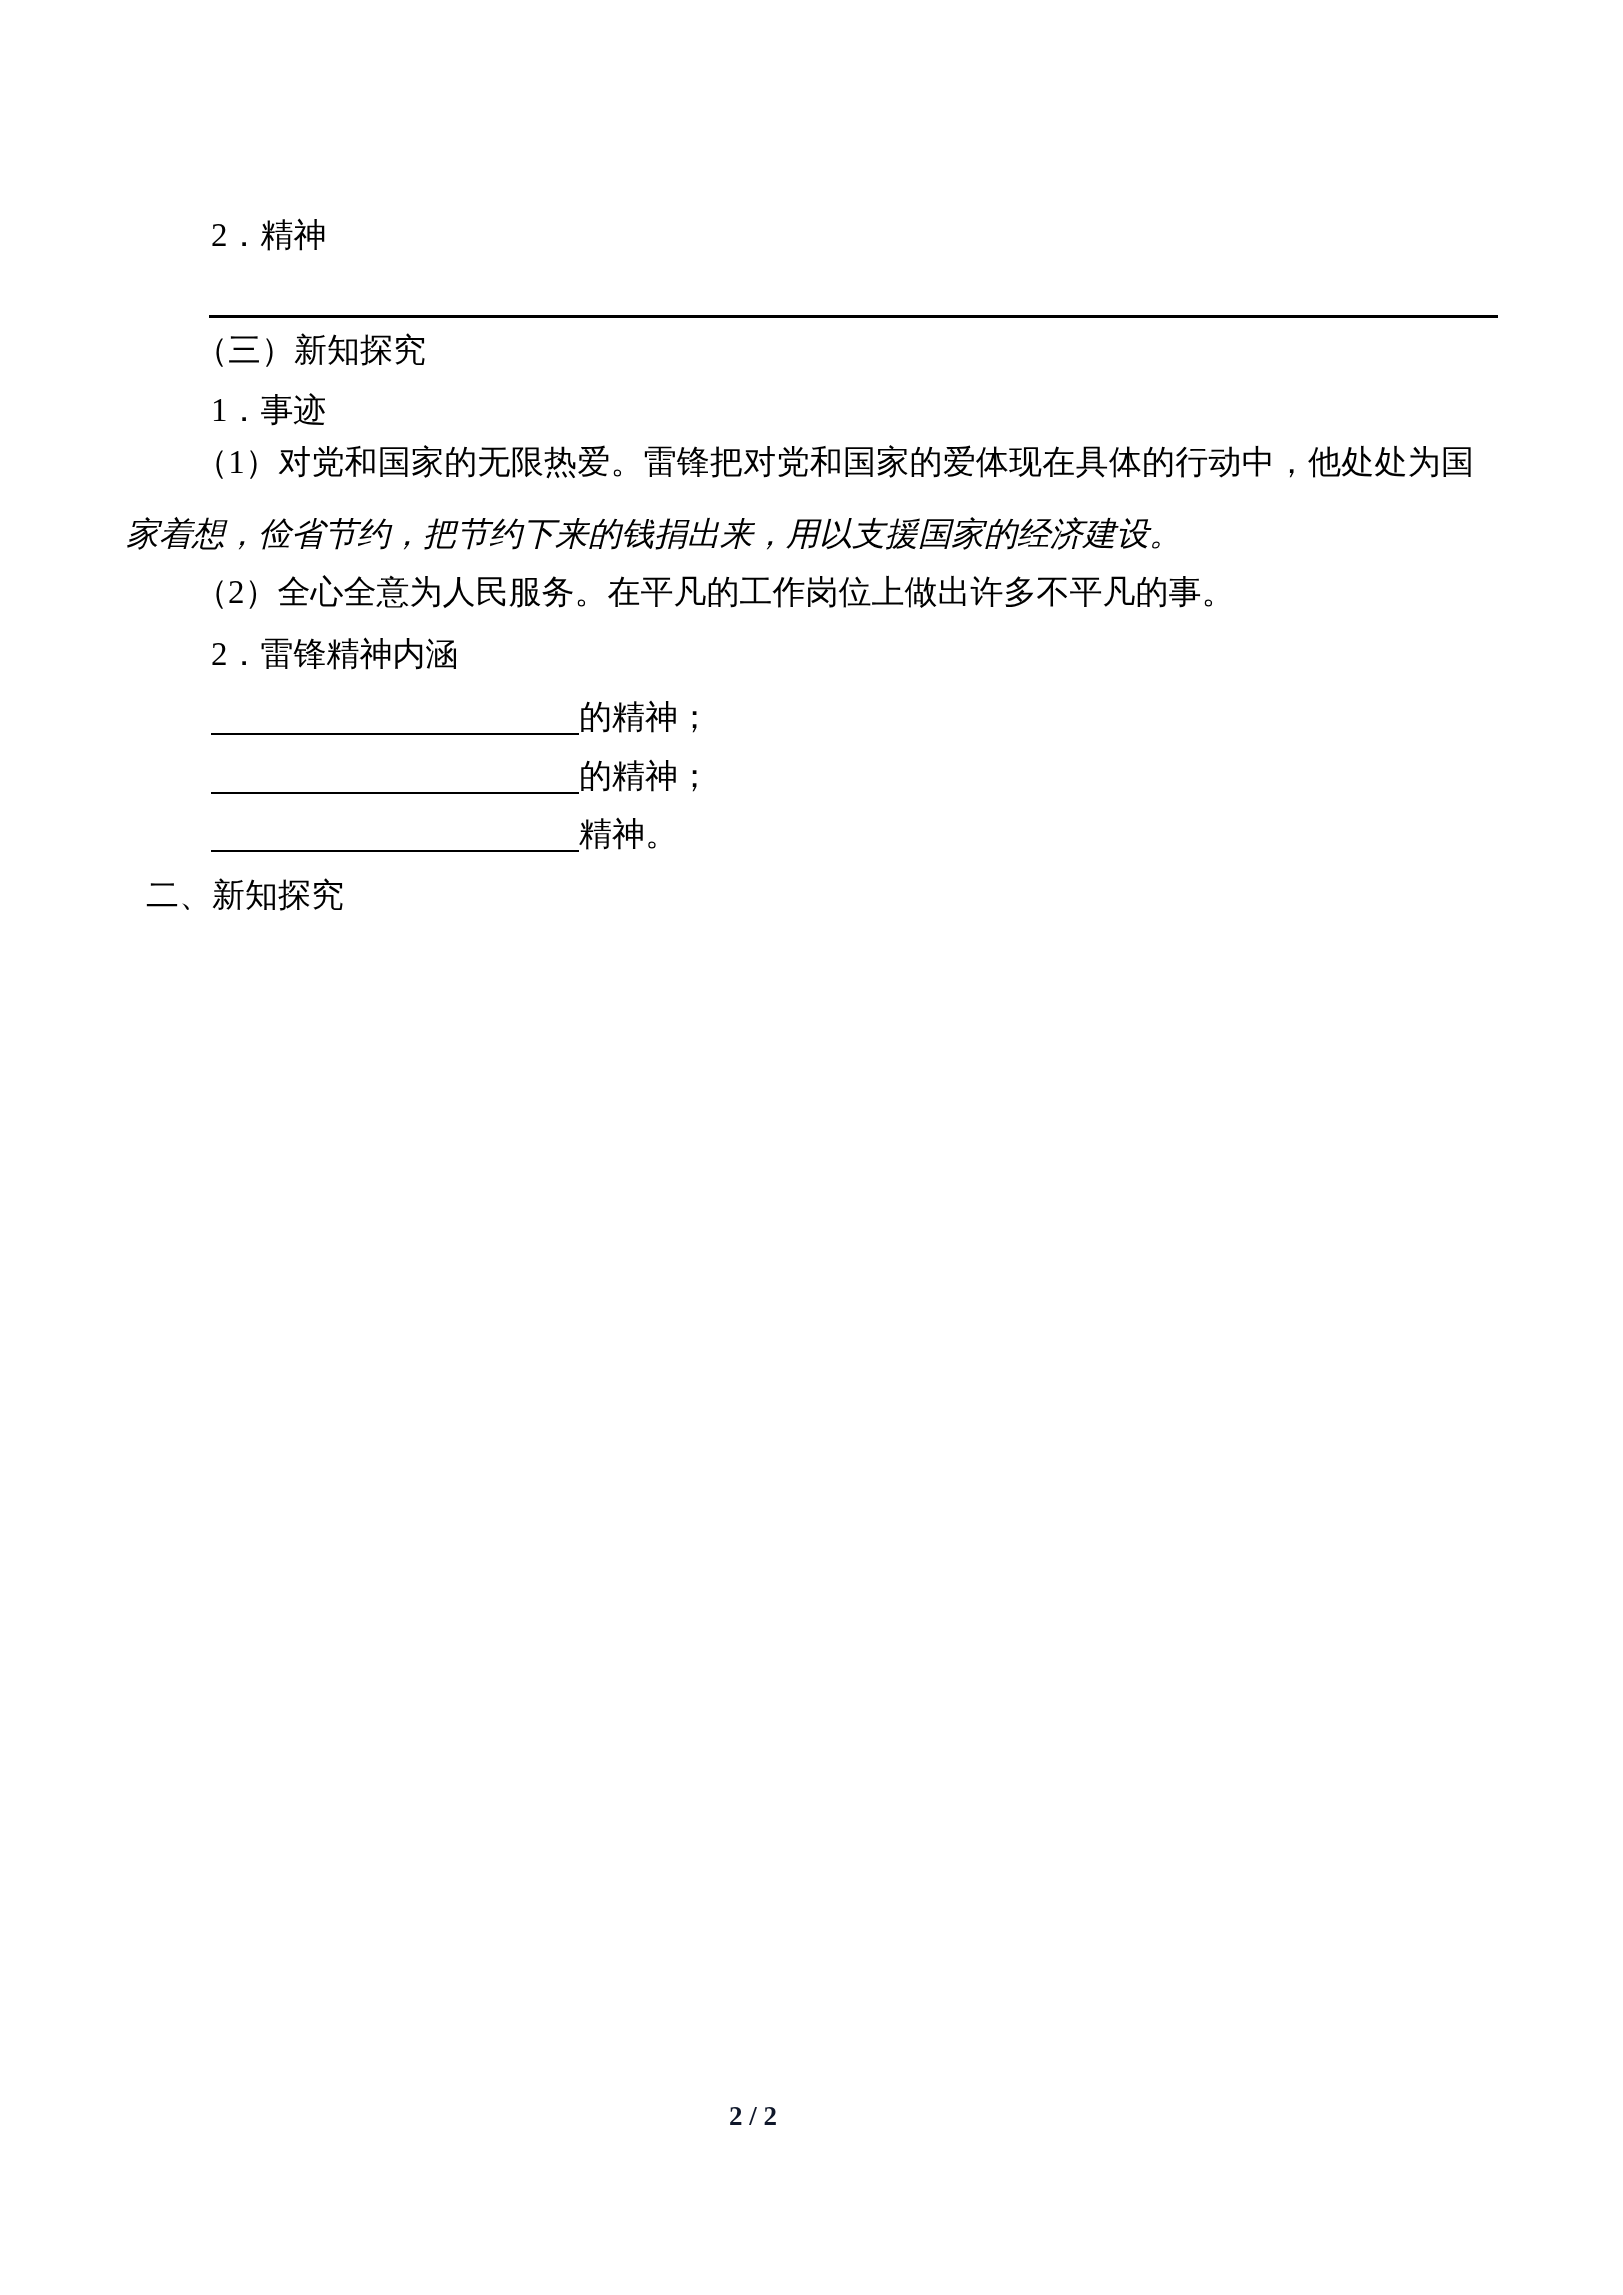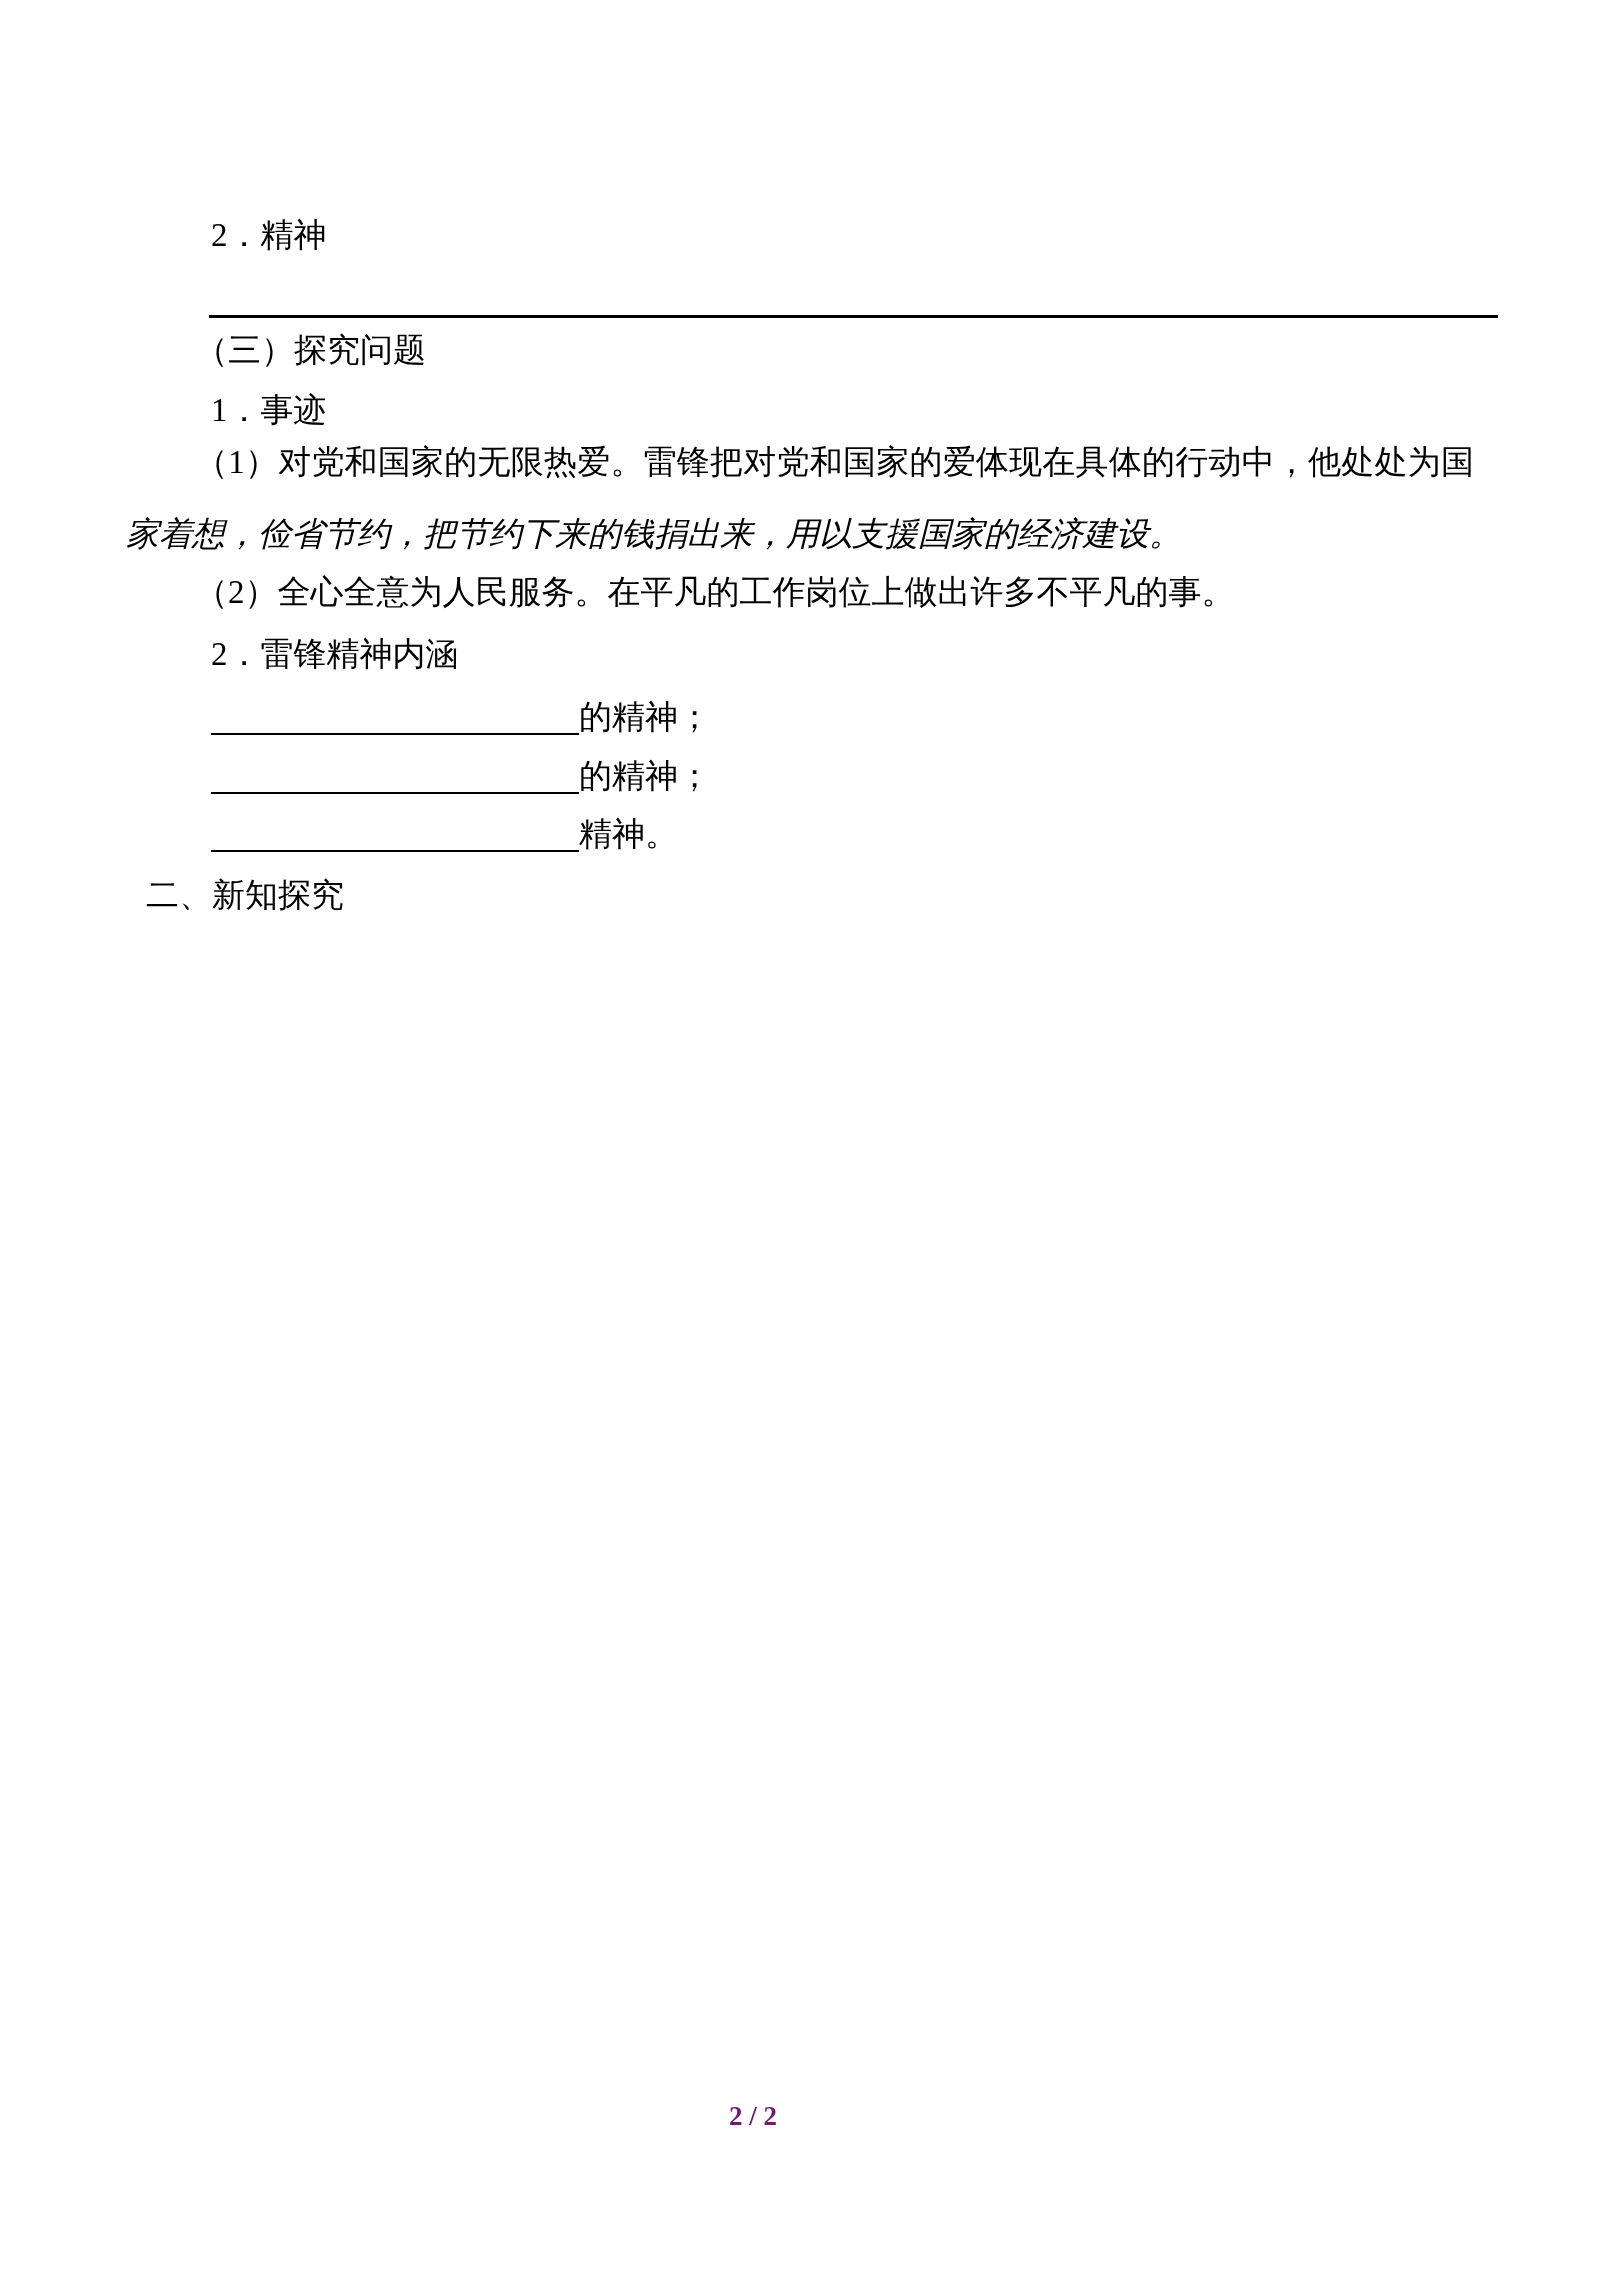--- a/index.html
+++ b/index.html
@@ -55,33 +55,33 @@
     vertical-align: -6.8px;
   }
   .page-number {
     position: absolute;
     left: 0;
     top: 2101px;
     width: 1506px;
     text-align: center;
     font-size: 27px;
     font-weight: bold;
-    color: #701a75;
+    color: #0f172a;
   }
 </style>
 </head>
 <body>
 
 <div class="page">
 
   <div class="line l-spirit">2．精神</div>
 
   <div class="rule"></div>
 
-  <div class="line l-section3">（三）探究问题</div>
+  <div class="line l-section3">（三）新知探究</div>
 
   <div class="line l-deeds">1．事迹</div>
 
   <div class="line l-deed1a">（1）对党和国家的无限热爱。雷锋把对党和国家的爱体现在具体的行动中，他处处为国</div>
 
   <div class="line l-deed1b">家着想，俭省节约，把节约下来的钱捐出来，用以支援国家的经济建设。</div>
 
   <div class="line l-deed2">（2）全心全意为人民服务。在平凡的工作岗位上做出许多不平凡的事。</div>
 
   <div class="line l-connotation">2．雷锋精神内涵</div>

